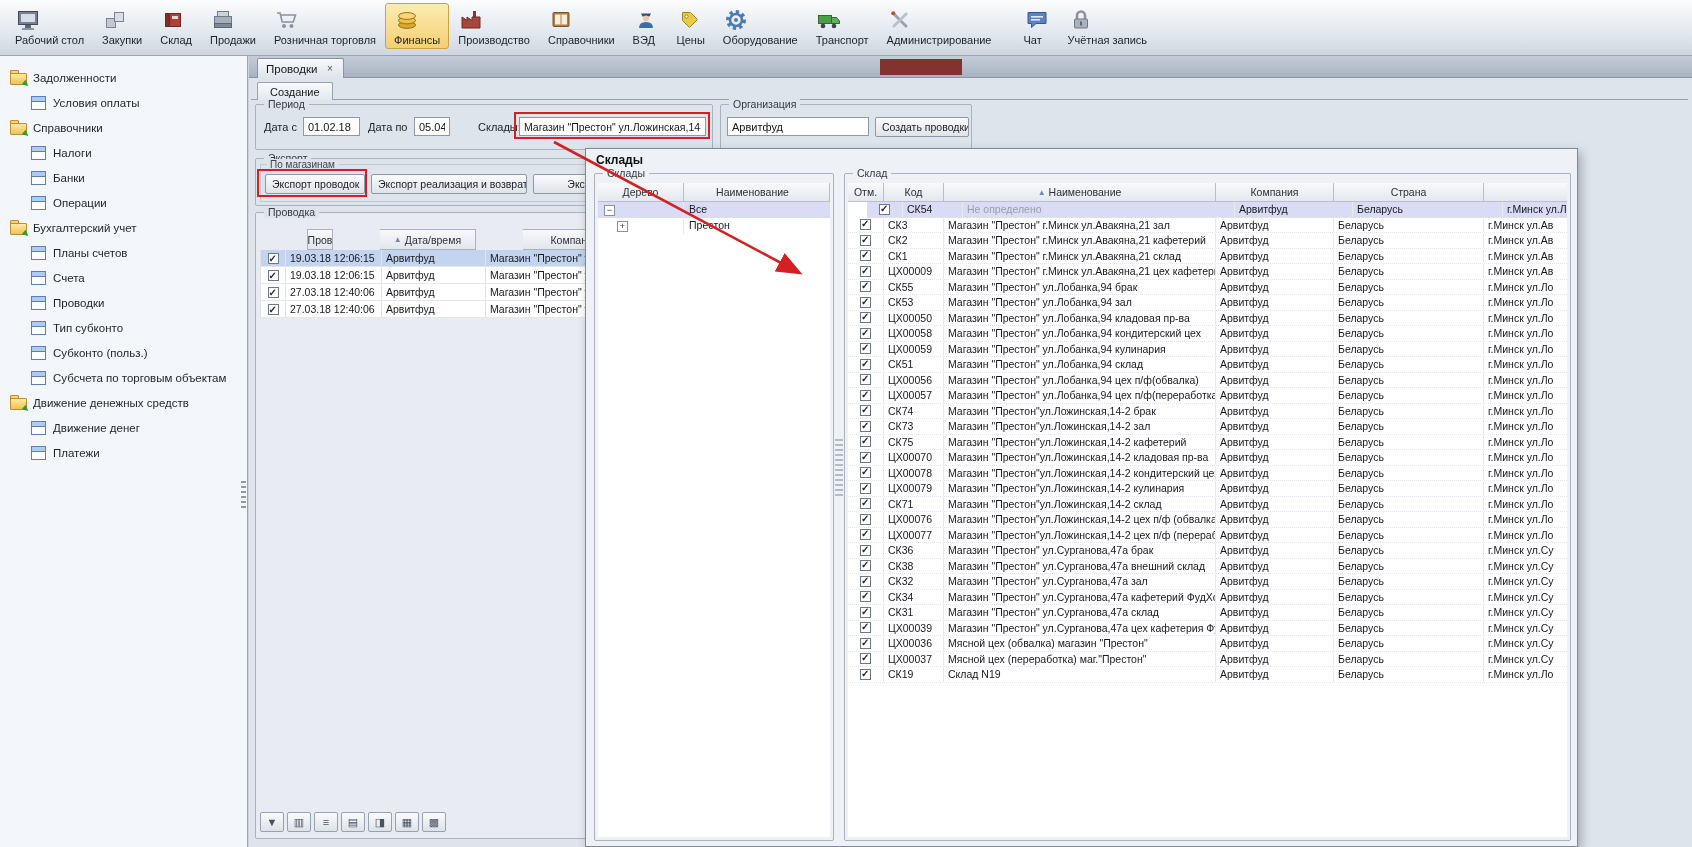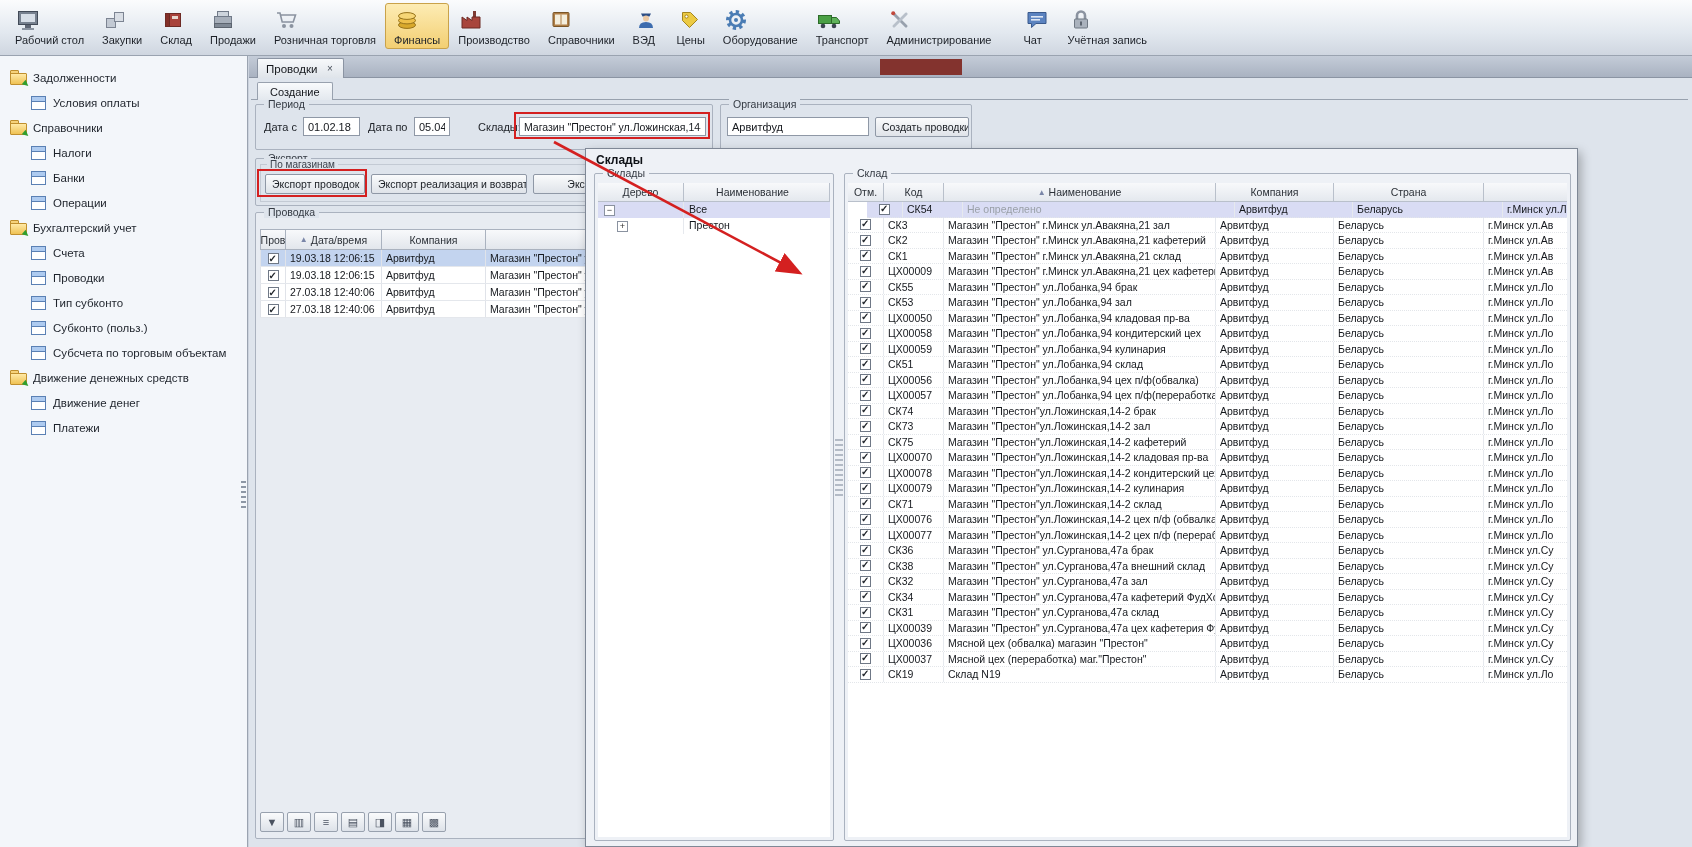--- a/index.html
+++ b/index.html
@@ -68,21 +68,21 @@
   .exp-inner { position:absolute; left:4px; top:5px; right:4px; bottom:3px; border:1px solid #c3cad4; }
   .exp-inner > .subcap { position:absolute; top:-6px; left:6px; background:#dee4ec; padding:0 3px;
     font-size:10px; color:#3c434d; }
 
   
   .pv-grp { background:#e8ecf2; }
   .pv-table { position:absolute; left:4px; top:16px; right:4px; }
   .pv-head { display:flex; height:21px; }
   .pv-head > div { display:flex; align-items:center; justify-content:center; gap:3px;
     background:linear-gradient(#f8f9fb,#e2e6ec); border:1px solid #aab2bf; border-left:none;
-    font-size:10.5px; color:#2c3138; overflow:hidden; white-space:nowrap; }
+    font-size:10.5px; color:#2c3138; overflow:hidden; white-space:nowrap;margin-left:47px; }
   .pv-head > div:first-child { border-left:1px solid #aab2bf; }
   .pv-row { display:flex; height:17px; background:#fff; border-bottom:1px solid #e4e7ec; }
   .pv-row.selected { background:#c3d4ef; }
   .pv-row > div { font-size:10.5px; color:#15181d; line-height:16px; padding:0 4px;
     border-right:1px solid #e0e3e9; overflow:hidden; white-space:nowrap; }
   .pv-row > div:first-child { border-left:1px solid #e0e3e9; display:flex; align-items:center; justify-content:center; padding:0; }
   .p0 { width:26px; flex:0 0 auto; } .p1 { width:96px; flex:0 0 auto; }
   .p2 { width:104px; flex:0 0 auto; } .p3 { flex:1; }
   .sort { font-size:8px; color:#7a86a8; }
 
@@ -320,20 +320,24 @@
       </div>
         <div class="nav-row item">
         <span class="nav-ico"></span>
         <span class="nav-label">Операции</span>
       </div>
         <div class="nav-row group">
         <span class="nav-ico">
             <i class="arr"></i>
           </span>
         <span class="nav-label">Бухгалтерский учет</span>
+      </div>
+        <div class="nav-row item">
+        <span class="nav-ico"></span>
+        <span class="nav-label">Планы счетов</span>
       </div>
         <div class="nav-row item">
         <span class="nav-ico"></span>
         <span class="nav-label">Счета</span>
       </div>
         <div class="nav-row item">
         <span class="nav-ico"></span>
         <span class="nav-label">Проводки</span>
       </div>
         <div class="nav-row item">

